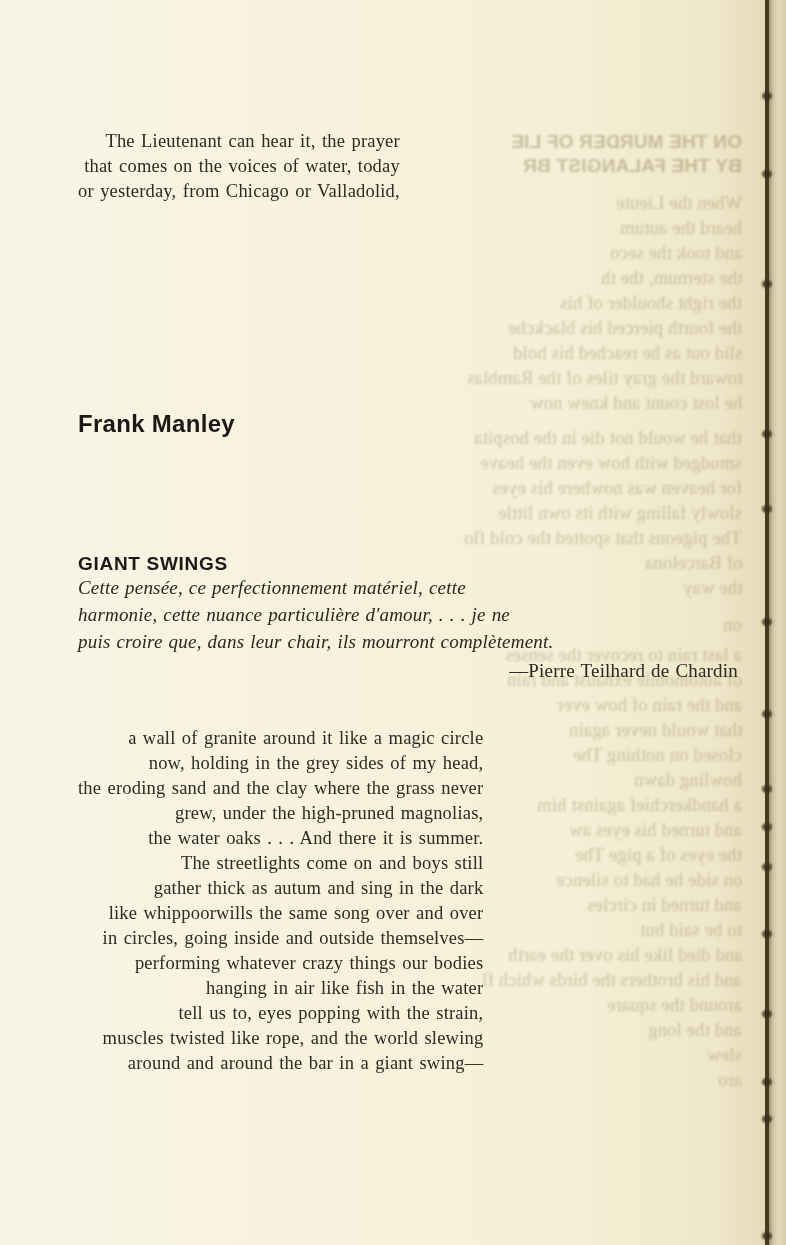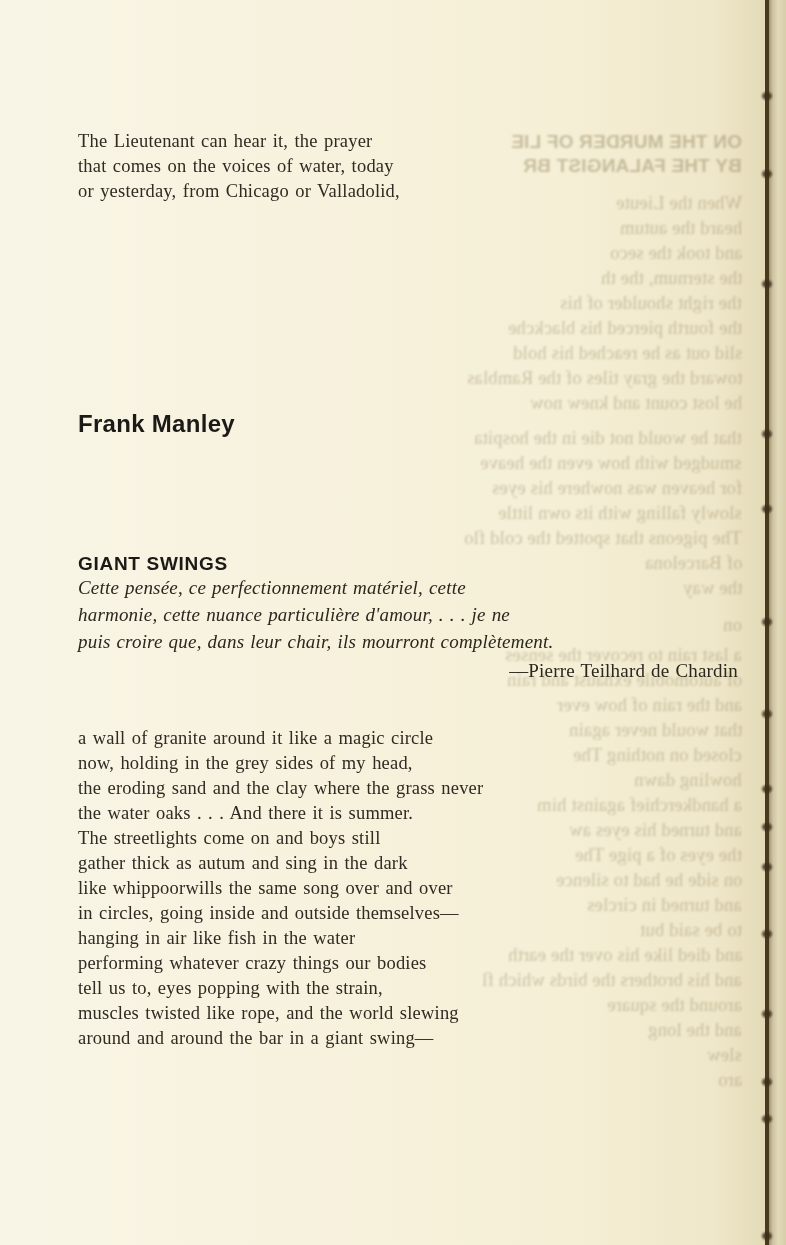--- a/index.html
+++ b/index.html
@@ -1,21 +1,21 @@
 <!DOCTYPE html>
 <html><head>
 <meta charset="utf-8">
 <style>
   html,body{margin:0;padding:0;}
   .page{
     position:relative;width:786px;height:1245px;overflow:hidden;
     background:linear-gradient(90deg,#f9f5e6 0%,#f7f2dd 40%,#f5efd6 72%,#efe7c9 91%,#e4dbb9 97%,#dcd2b1 100%);
     font-family:"Liberation Serif",serif;
   }
-  .serif-body{font-size:18.5px;line-height:25px;color:#2f2a22;letter-spacing:.2px;word-spacing:1.5px;}
+  .serif-body{font-size:18.5px;line-height:25px;color:#2f2a22;letter-spacing:.2px;word-spacing:1.5px;text-align:right;}
   .block{position:absolute;left:78px;}
   .author{top:410px;font-family:"Liberation Sans",sans-serif;font-weight:bold;font-size:24px;letter-spacing:.3px;color:#1c1a16;}
   .title{top:526px;font-family:"Liberation Sans",sans-serif;font-weight:bold;font-size:19px;letter-spacing:.7px;color:#1c1a16;margin-top:27px;}
   .excerpt{top:129px;}
   .epigraph{top:574px;width:660px;font-style:italic;font-size:19px;line-height:27px;color:#2b261e;letter-spacing:.2px;word-spacing:1px;}
   .attribution{text-align:right;font-style:normal;font-size:19px;padding-top:2px;color:#2b261e;}
   .poem{top:726px;}
   
   .bleed-layer{position:absolute;top:0;bottom:0;left:0;right:44px;pointer-events:none;}
   .ghost{
@@ -89,27 +89,28 @@
     <div>Cette pensée, ce perfectionnement matériel, cette</div>
     <div>harmonie, cette nuance particulière d'amour, . . . je ne</div>
     <div>puis croire que, dans leur chair, ils mourront complètement.</div>
     <div class="attribution">—Pierre Teilhard de Chardin</div>
   </div>
 
   <div class="block poem serif-body">
     <div>a wall of granite around it like a magic circle</div>
     <div>now, holding in the grey sides of my head,</div>
     <div>the eroding sand and the clay where the grass never</div>
+    <div>grew, under the high-pruned magnolias,</div>
     <div>the water oaks . . . And there it is summer.</div>
     <div>The streetlights come on and boys still</div>
     <div>gather thick as autum and sing in the dark</div>
     <div>like whippoorwills the same song over and over</div>
     <div>in circles, going inside and outside themselves—</div>
+    <div>performing whatever crazy things our bodies</div>
     <div>hanging in air like fish in the water</div>
-    <div>performing whatever crazy things our bodies</div>
     <div>tell us to, eyes popping with the strain,</div>
     <div>muscles twisted like rope, and the world slewing</div>
     <div>around and around the bar in a giant swing—</div>
   </div>
 
   <div class="edge-line"></div>
   <div class="edge-strip"></div>
   <div>
       <div class="notch" style="top: 92px;"></div>
       <div class="notch" style="top: 170px;"></div>

